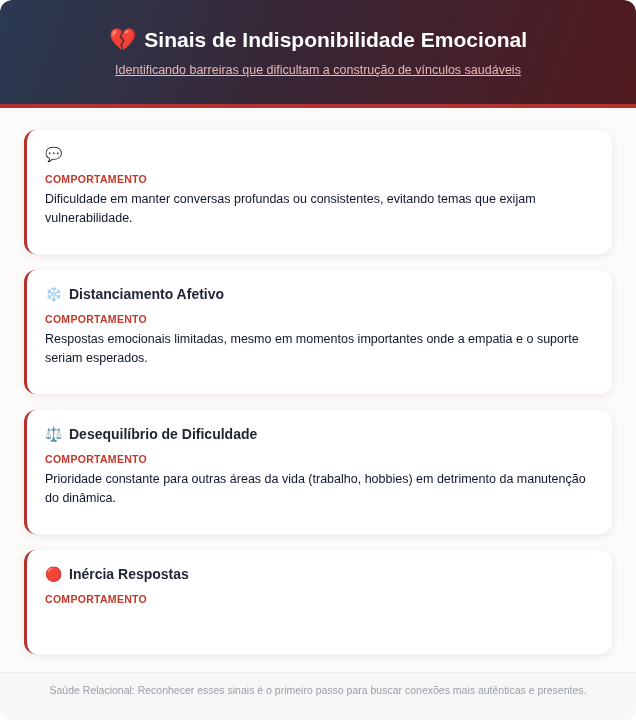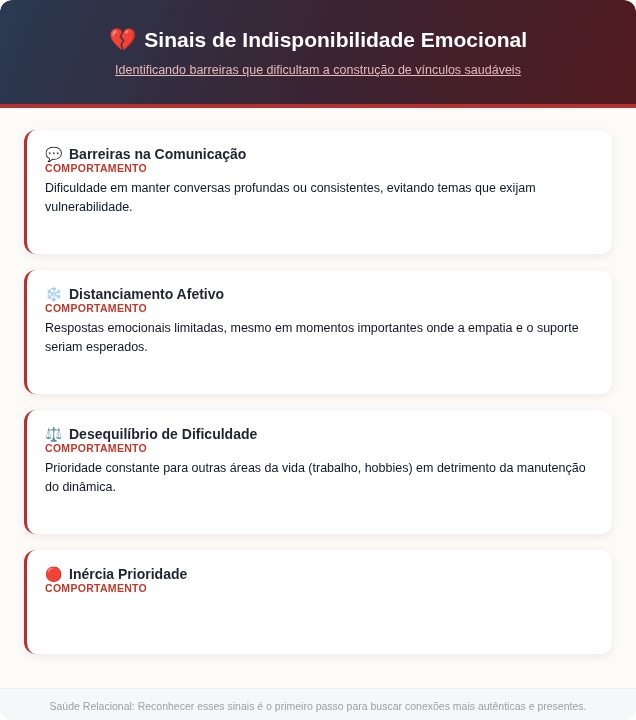--- a/index.html
+++ b/index.html
@@ -46,32 +46,33 @@
       padding: 16px 18px 0 18px;
       height: 124px;
     }
     .card.short { height: 104px; }
     .card-title {
       display: flex; align-items: center; gap: 6px;
       font-size: 14px; font-weight: 700; color: #1f2430;
     }
     .card-icon { font-size: 14px; width: 18px; text-align: center; }
     .card-label {
+      margin-top: 11px;
       font-size: 10.5px; font-weight: 700;
       color: #c0392b;
       letter-spacing: 0.3px;
     }
     .card-desc {
       margin-top: 5px;
       font-size: 12.5px;
       line-height: 19px;
       color: #0f172a;
     }
     .footer {
-      height: 32px;
+      height: 48px;
       background: #f6f7f9;
       border-top: 1px solid #eceef1;
       text-align: center;
       font-size: 10.5px;
       color: #9aa0a8;
       line-height: 34px;
     }
   </style>
 </head>
 <body>
@@ -82,21 +83,20 @@
       <span class="title-icon">💔</span>
       <span>Sinais de Indisponibilidade Emocional</span>
     </div>
     <div class="subtitle">Identificando barreiras que dificultam a construção de vínculos saudáveis</div>
   </div>
 
   <div class="content">
     <div class="card">
       <div class="card-title">
         <span class="card-icon">💬</span>
-        <span>Barreiras na Comunicação</span>
       </div>
       <div class="card-label">COMPORTAMENTO</div>
       <div class="card-desc">Dificuldade em manter conversas profundas ou consistentes, evitando temas que exijam vulnerabilidade.</div>
     </div>
 
     <div class="card">
       <div class="card-title">
         <span class="card-icon">❄️</span>
         <span>Distanciamento Afetivo</span>
       </div>
@@ -109,20 +109,20 @@
         <span class="card-icon">⚖️</span>
         <span>Desequilíbrio de Dificuldade</span>
       </div>
       <div class="card-label">COMPORTAMENTO</div>
       <div class="card-desc">Prioridade constante para outras áreas da vida (trabalho, hobbies) em detrimento da manutenção do dinâmica.</div>
     </div>
 
     <div class="card short">
       <div class="card-title">
         <span class="card-icon">🔴</span>
-        <span>Inércia Prioridade</span>
+        <span>Inércia Respostas</span>
       </div>
       <div class="card-label">COMPORTAMENTO</div>
     </div>
   </div>
 
   <div class="footer">Saúde Relacional: Reconhecer esses sinais é o primeiro passo para buscar conexões mais autênticas e presentes.</div>
 </div>
 
 </body></html>

